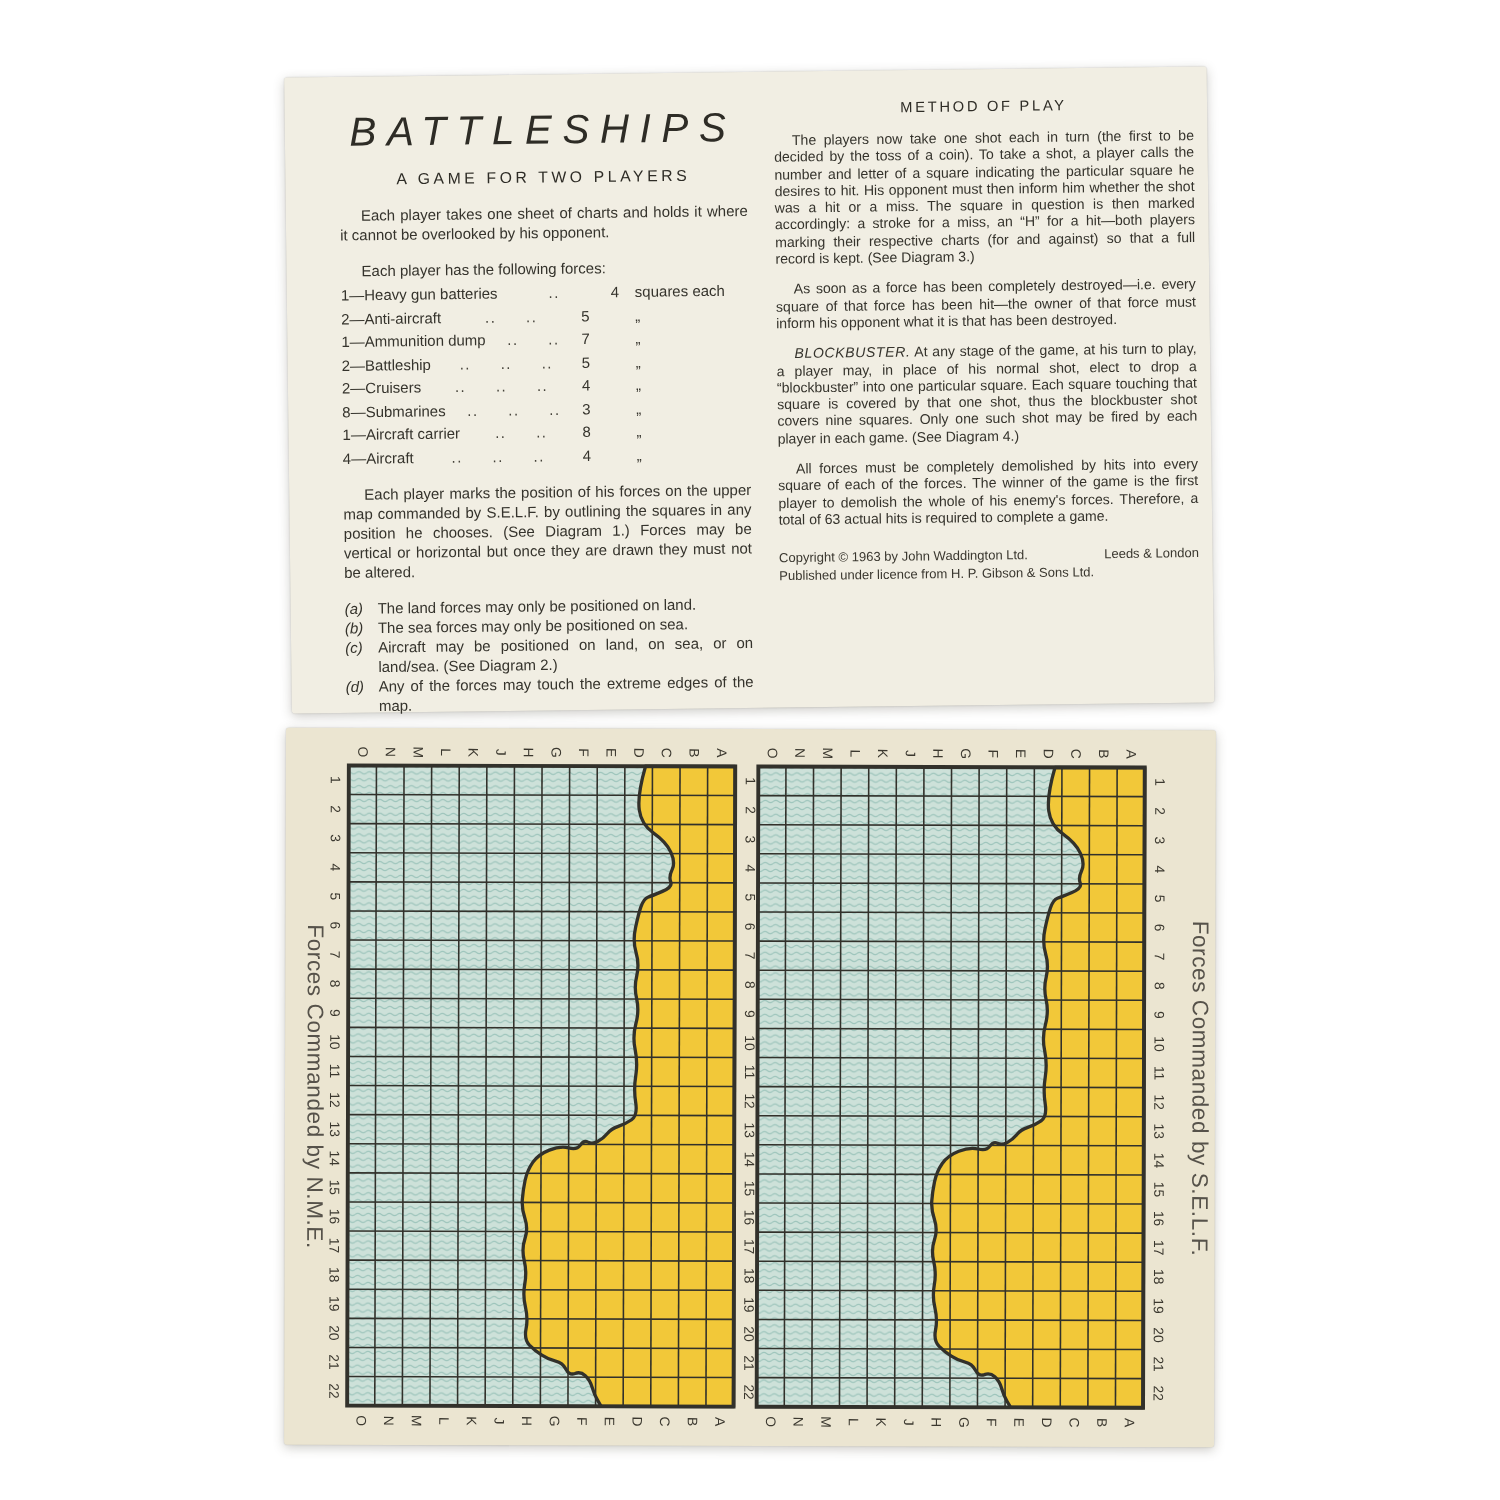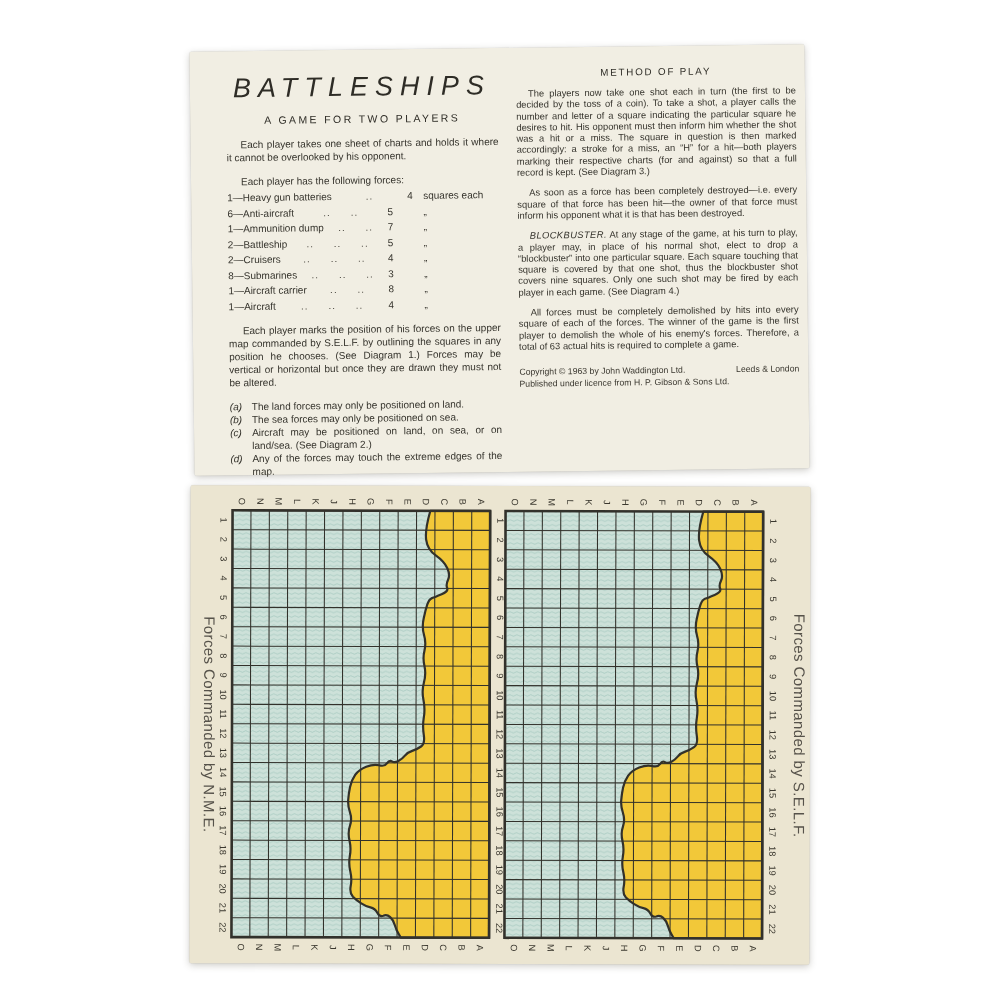--- a/index.html
+++ b/index.html
@@ -74,21 +74,21 @@
     <p class="indent">Each player takes one sheet of charts and holds it where it cannot be overlooked by his opponent.</p>
     <p class="forces-head indent">Each player has the following forces:</p>
     <div class="forces-block" id="forces-rows">
         <div class="force-row">
           <span class="fname">1—Heavy gun batteries</span>
           <span class="fdots">..</span>
           <span class="fqty">4</span>
           <span class="funit">squares each</span>
         </div>
         <div class="force-row">
-          <span class="fname">6—Anti-aircraft</span>
+          <span class="fname">2—Anti-aircraft</span>
           <span class="fdots">.. ..</span>
           <span class="fqty">5</span>
           <span class="funit ditto">„</span>
         </div>
         <div class="force-row">
           <span class="fname">1—Ammunition dump</span>
           <span class="fdots">.. ..</span>
           <span class="fqty">7</span>
           <span class="funit ditto">„</span>
         </div>
@@ -110,21 +110,21 @@
           <span class="fqty">3</span>
           <span class="funit ditto">„</span>
         </div>
         <div class="force-row">
           <span class="fname">1—Aircraft carrier</span>
           <span class="fdots">.. ..</span>
           <span class="fqty">8</span>
           <span class="funit ditto">„</span>
         </div>
         <div class="force-row">
-          <span class="fname">1—Aircraft</span>
+          <span class="fname">4—Aircraft</span>
           <span class="fdots">.. .. ..</span>
           <span class="fqty">4</span>
           <span class="funit ditto">„</span>
         </div>
       </div>
     <p class="indent">Each player marks the position of his forces on the upper map commanded by S.E.L.F. by outlining the squares in any position he chooses. (See Diagram 1.) Forces may be vertical or horizontal but once they are drawn they must not be altered.</p>
     <div class="rules" id="rules-list">
         <div class="rule">
           <span class="rule-label">(a)</span>
           <span class="rule-text">The land forces may only be positioned on land.</span>

